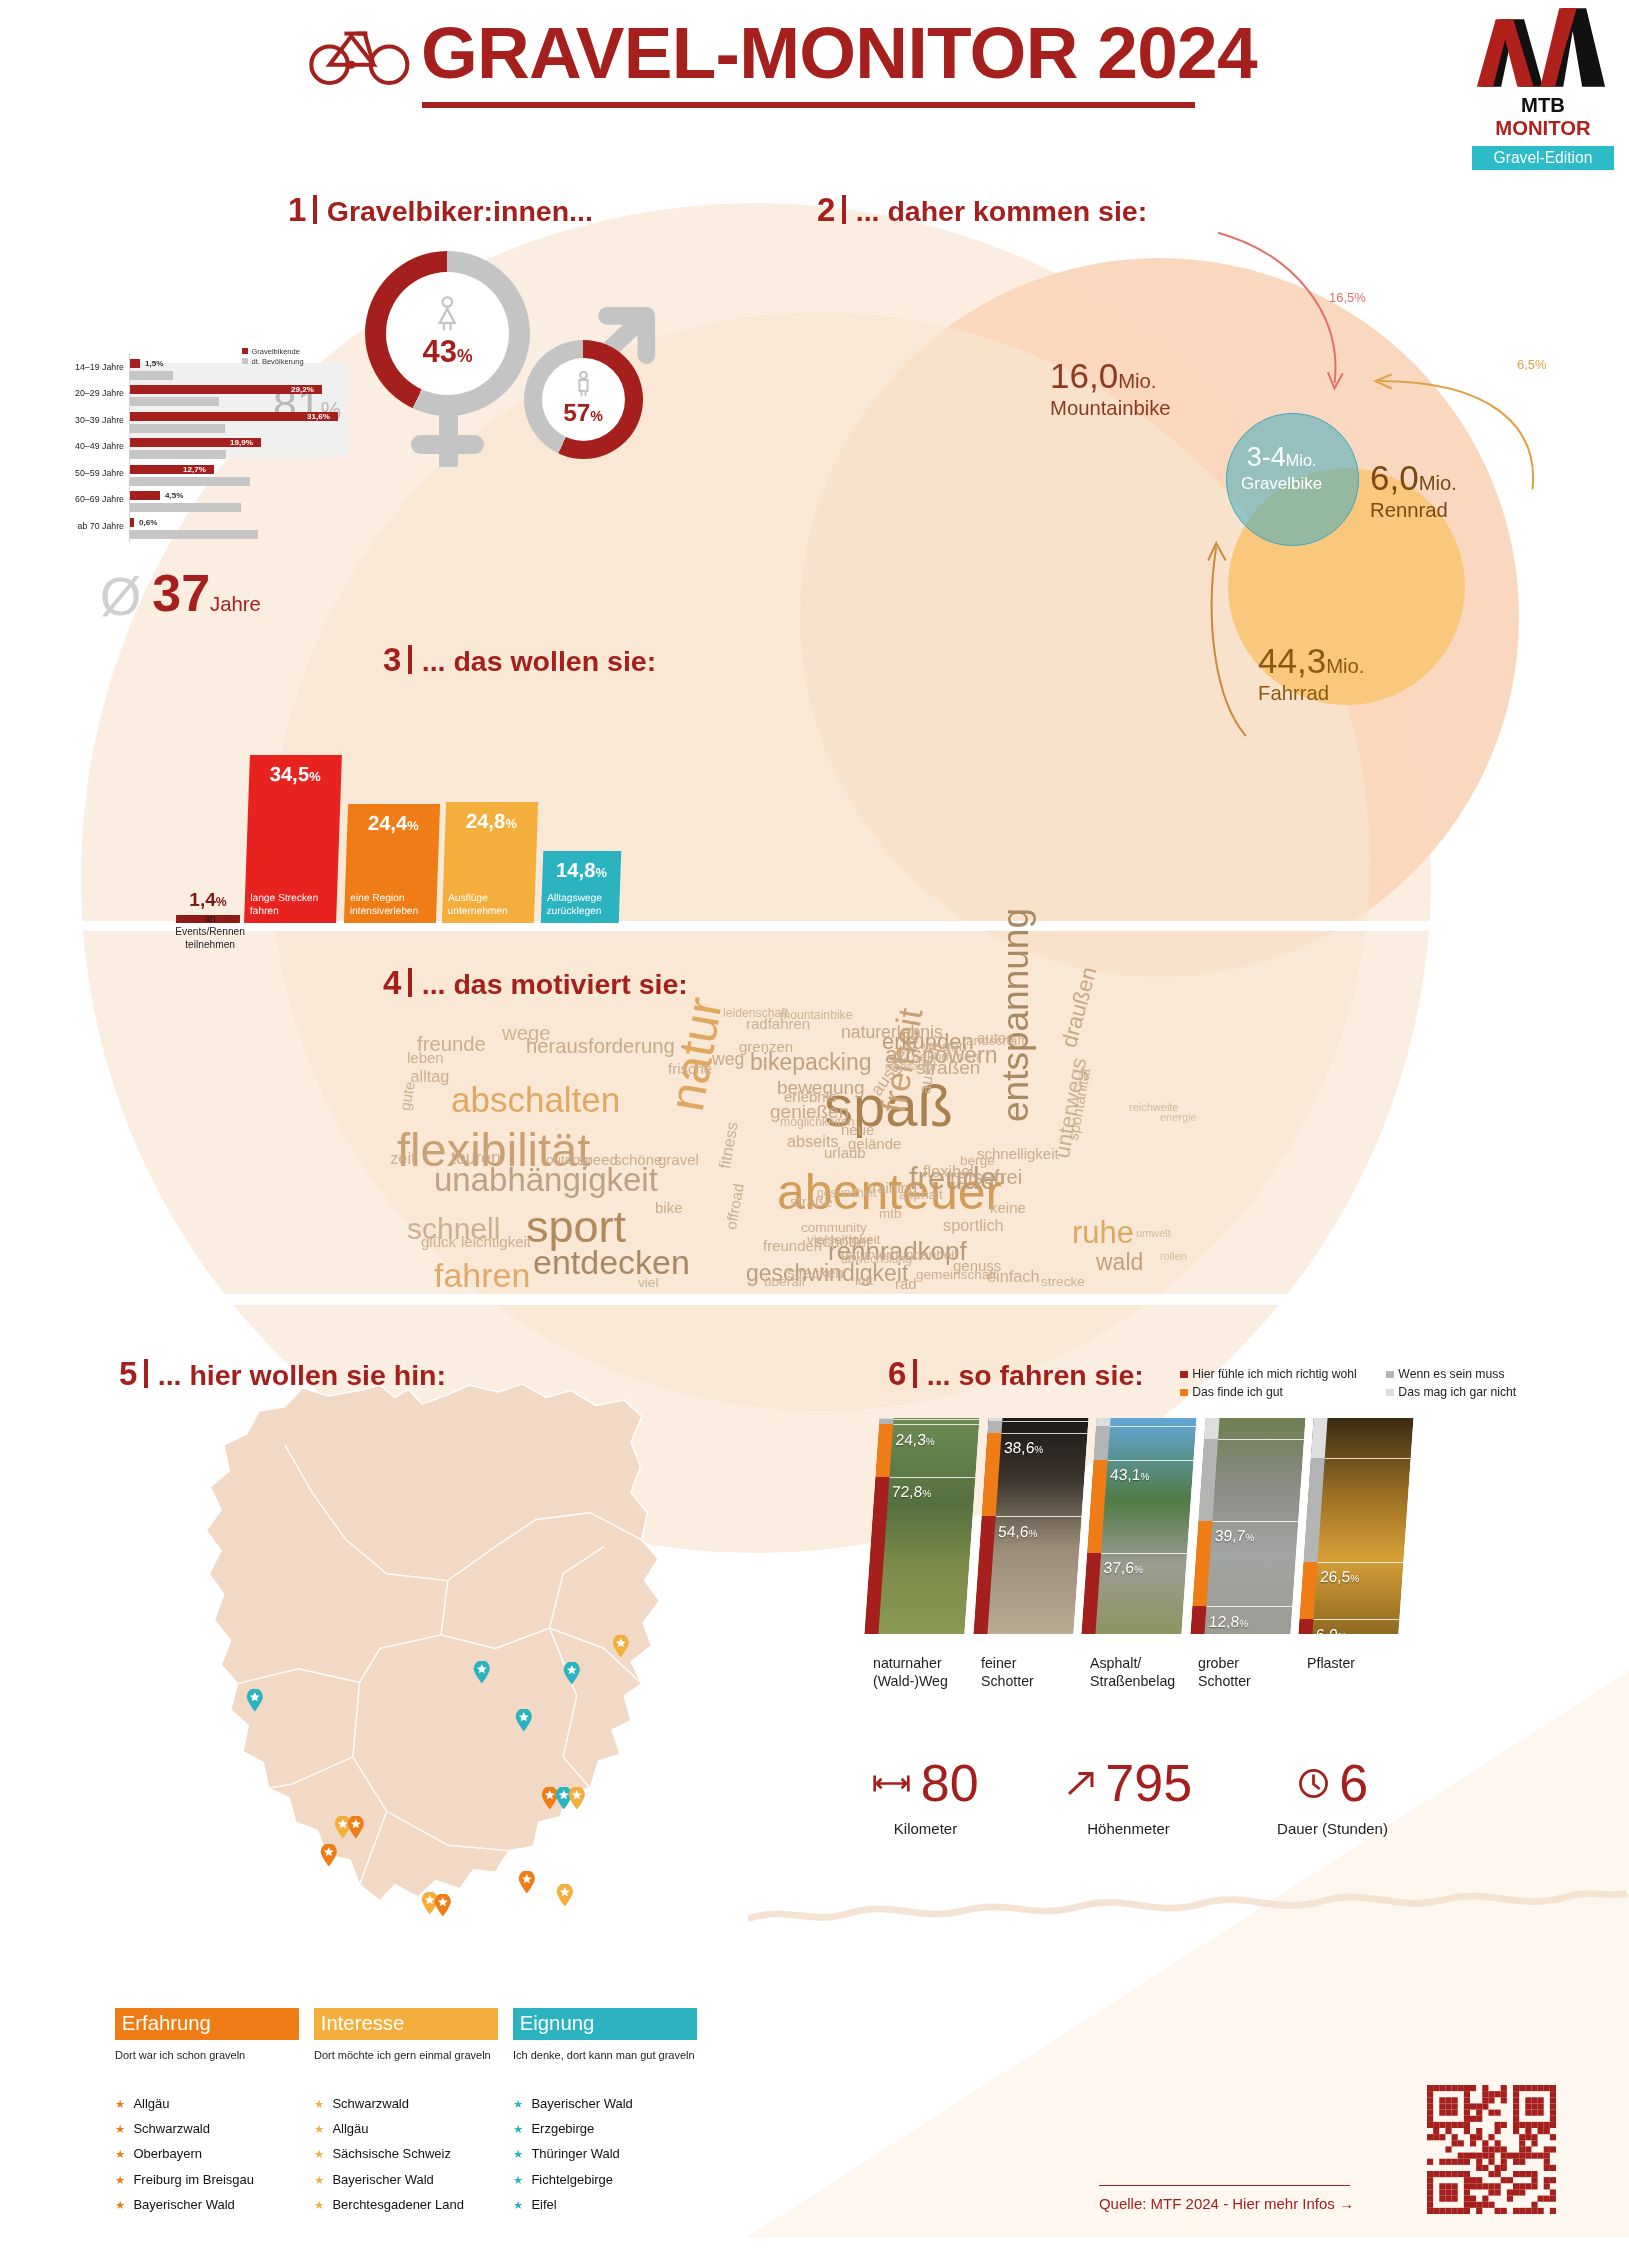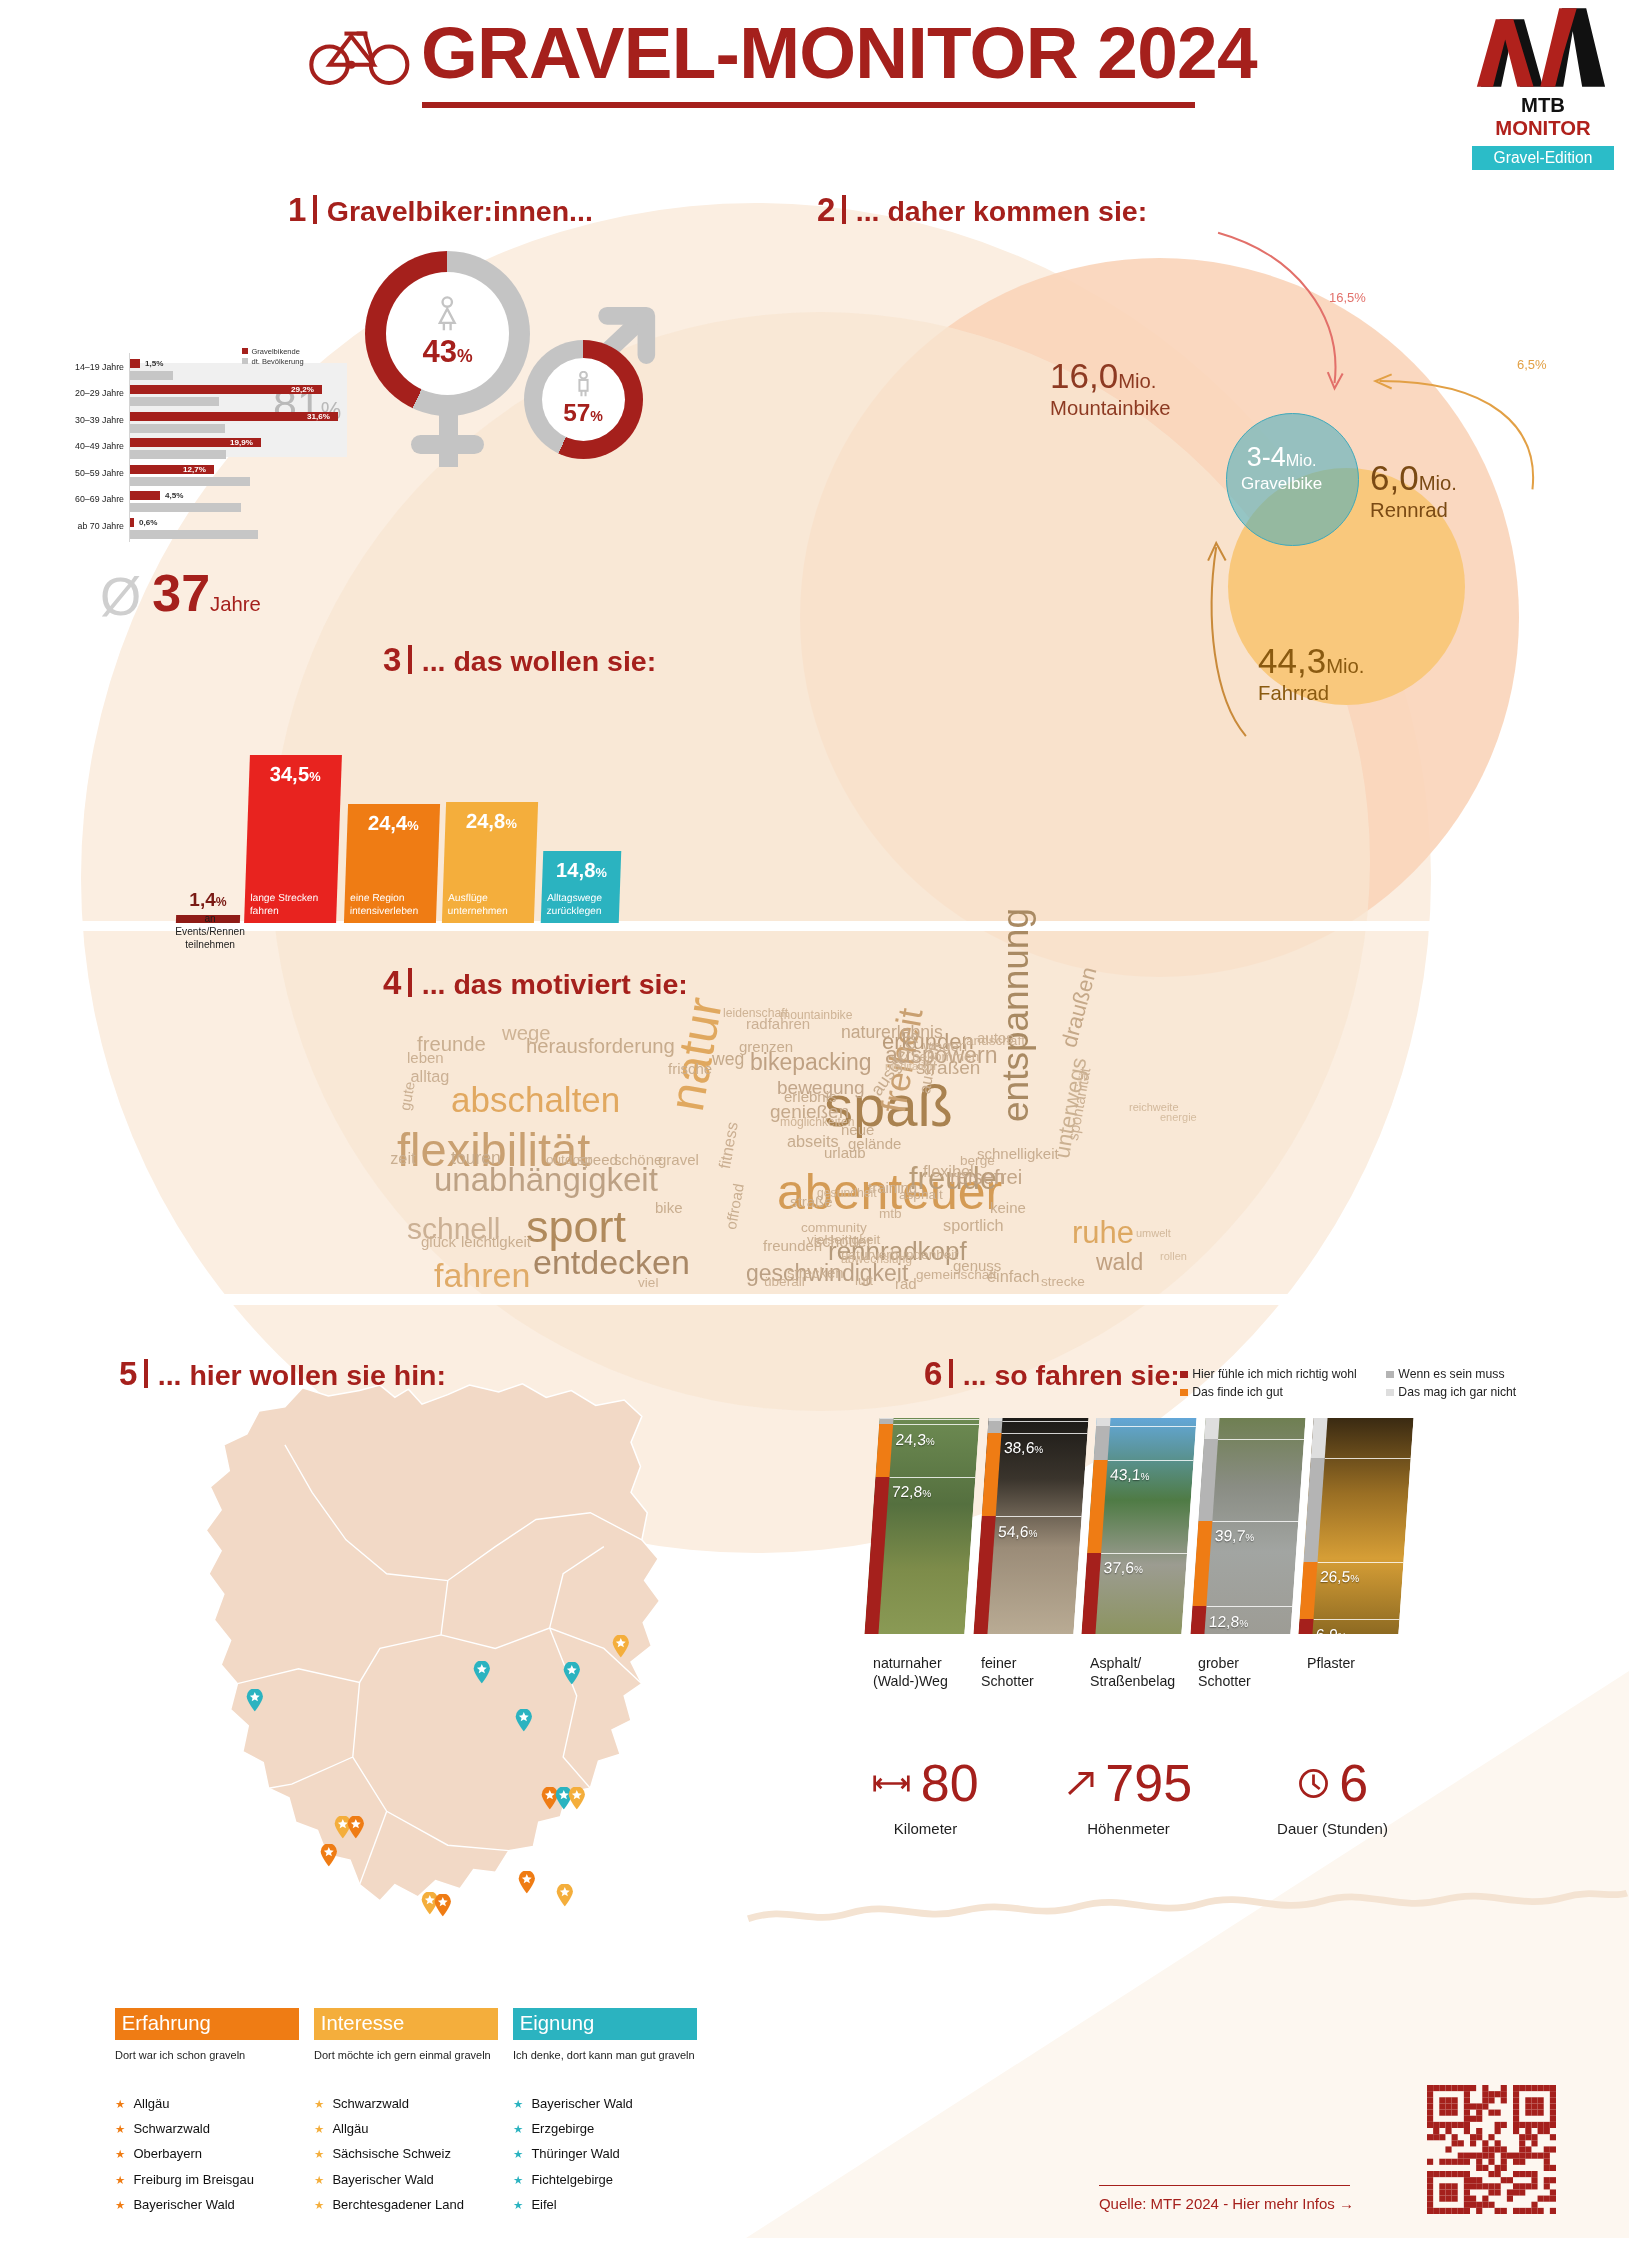--- a/index.html
+++ b/index.html
@@ -184,21 +184,21 @@
 </div>
 <div class="sec-head" style="left:383px; top:641px;">
   <span class="num">3</span><span class="bar"></span><span class="txt">... das wollen sie:</span>
 </div>
 <div class="sec-head" style="left:383px; top:964px;">
   <span class="num">4</span><span class="bar"></span><span class="txt">... das motiviert sie:</span>
 </div>
 <div class="sec-head" style="left:119px; top:1355px;">
   <span class="num">5</span><span class="bar"></span><span class="txt">... hier wollen sie hin:</span>
 </div>
-<div class="sec-head" style="left:924px; top:1355px;text-align:center;">
+<div class="sec-head" style="left:888px; top:1355px;text-align:center;">
   <span class="num">6</span><span class="bar"></span><span class="txt">... so fahren sie:</span>
 </div>
 
 <div id="age-chart">
   <div id="age-highlight"></div>
   <div id="age-81"><span>81</span><span class="pct">%</span></div>
   <div class="age-axis"></div>
   <div id="age-legend">
     <div><i style="background:#a5201c"></i><span>Gravelbikende</span></div>
     <div><i style="background:#c6c6c6"></i><span>dt. Bevölkerung</span></div>

